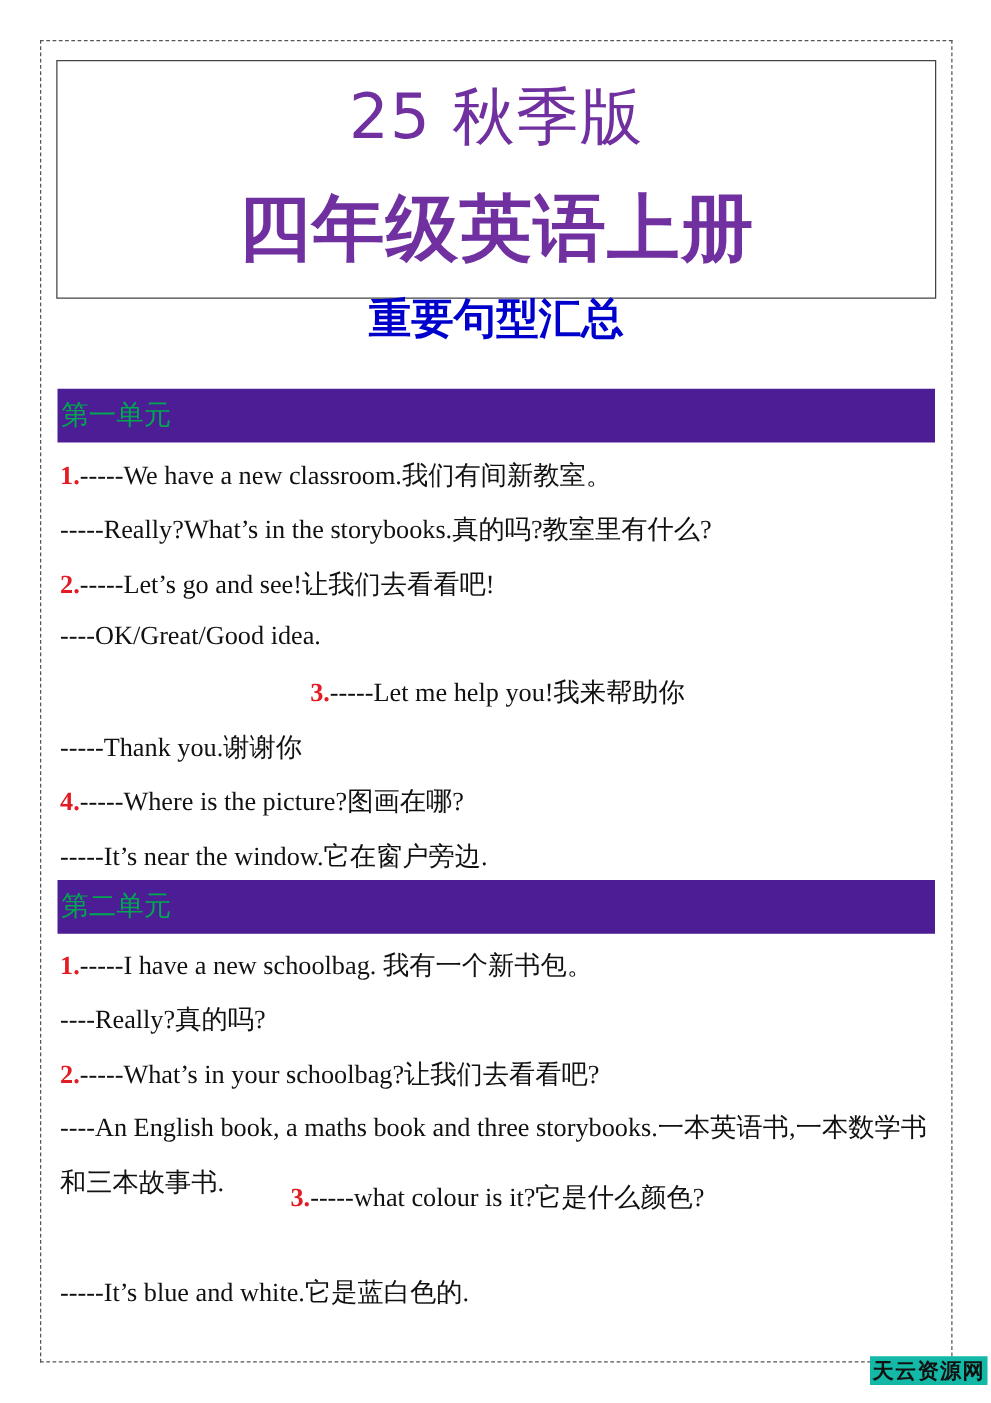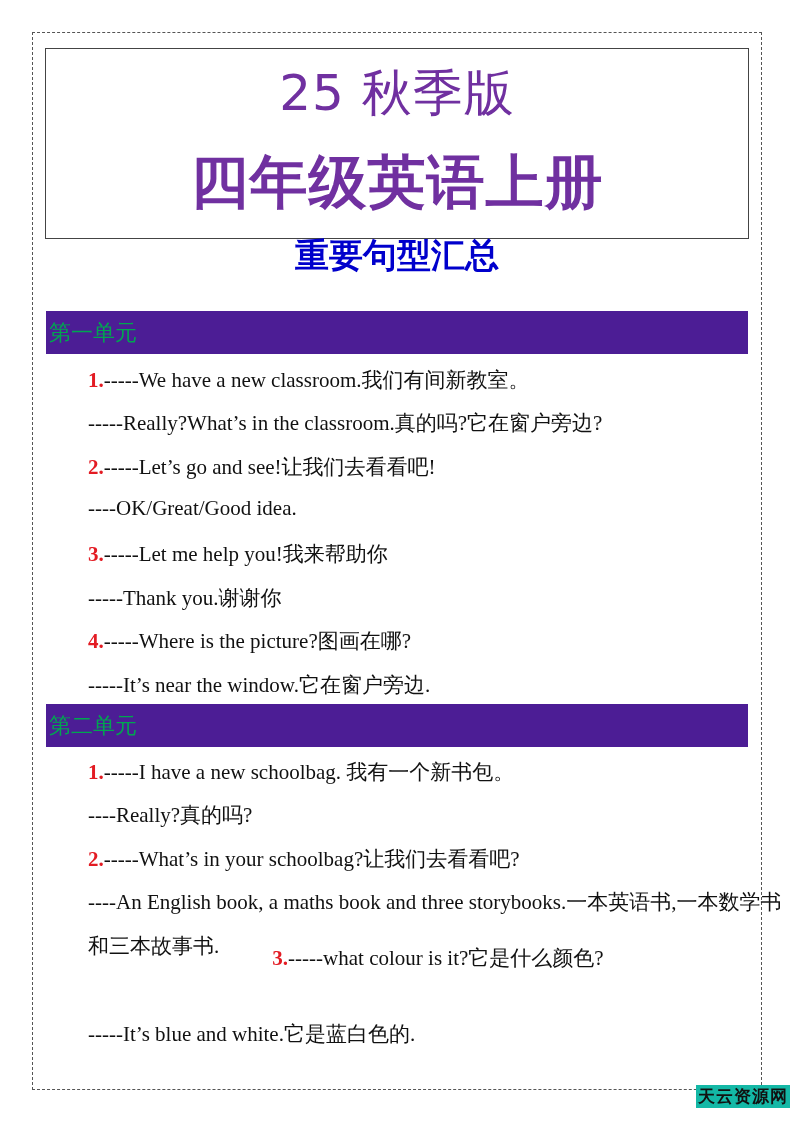--- a/index.html
+++ b/index.html
@@ -85,21 +85,20 @@
       color: #00a650;
     }
     .line {
       position: absolute;
       left: 48px;
       width: 700px;
       font-size: 21px;
       line-height: 28px;
       white-space: nowrap;
       color: #111111;
-      margin-left: 40px;
     }
     .line.wrap {
       white-space: normal;
       line-height: 44px;
     }
     .num {
       color: #e31b23;
       font-weight: bold;
     }
     .watermark {
@@ -127,29 +126,29 @@
 </div>
 
 <div class="unit-band" style="top:311px;">
   <span class="unit-label">第一单元</span>
 </div>
 
 <div class="line" style="top:366px;">
   <span class="num">1.</span><span>-----We have a new classroom.我们有间新教室。</span>
 </div>
 <div class="line" style="top:409px;">
-  <span class="num"></span><span>-----Really?What’s in the classroom.真的吗?它在窗户旁边?</span>
+  <span class="num"></span><span>-----Really?What’s in the storybooks.真的吗?教室里有什么?</span>
 </div>
 <div class="line" style="top:453px;">
   <span class="num">2.</span><span>-----Let’s go and see!让我们去看看吧!</span>
 </div>
 <div class="line" style="top:494px;">
   <span class="num"></span><span>----OK/Great/Good idea.</span>
 </div>
-<div class="line" style="top:540px;">
+<div class="line" style="top:540px;text-align:center;">
   <span class="num">3.</span><span>-----Let me help you!我来帮助你</span>
 </div>
 <div class="line" style="top:584px;">
   <span class="num"></span><span>-----Thank you.谢谢你</span>
 </div>
 <div class="line" style="top:627px;">
   <span class="num">4.</span><span>-----Where is the picture?图画在哪?</span>
 </div>
 <div class="line" style="top:671px;">
   <span class="num"></span><span>-----It’s near the window.它在窗户旁边.</span>

